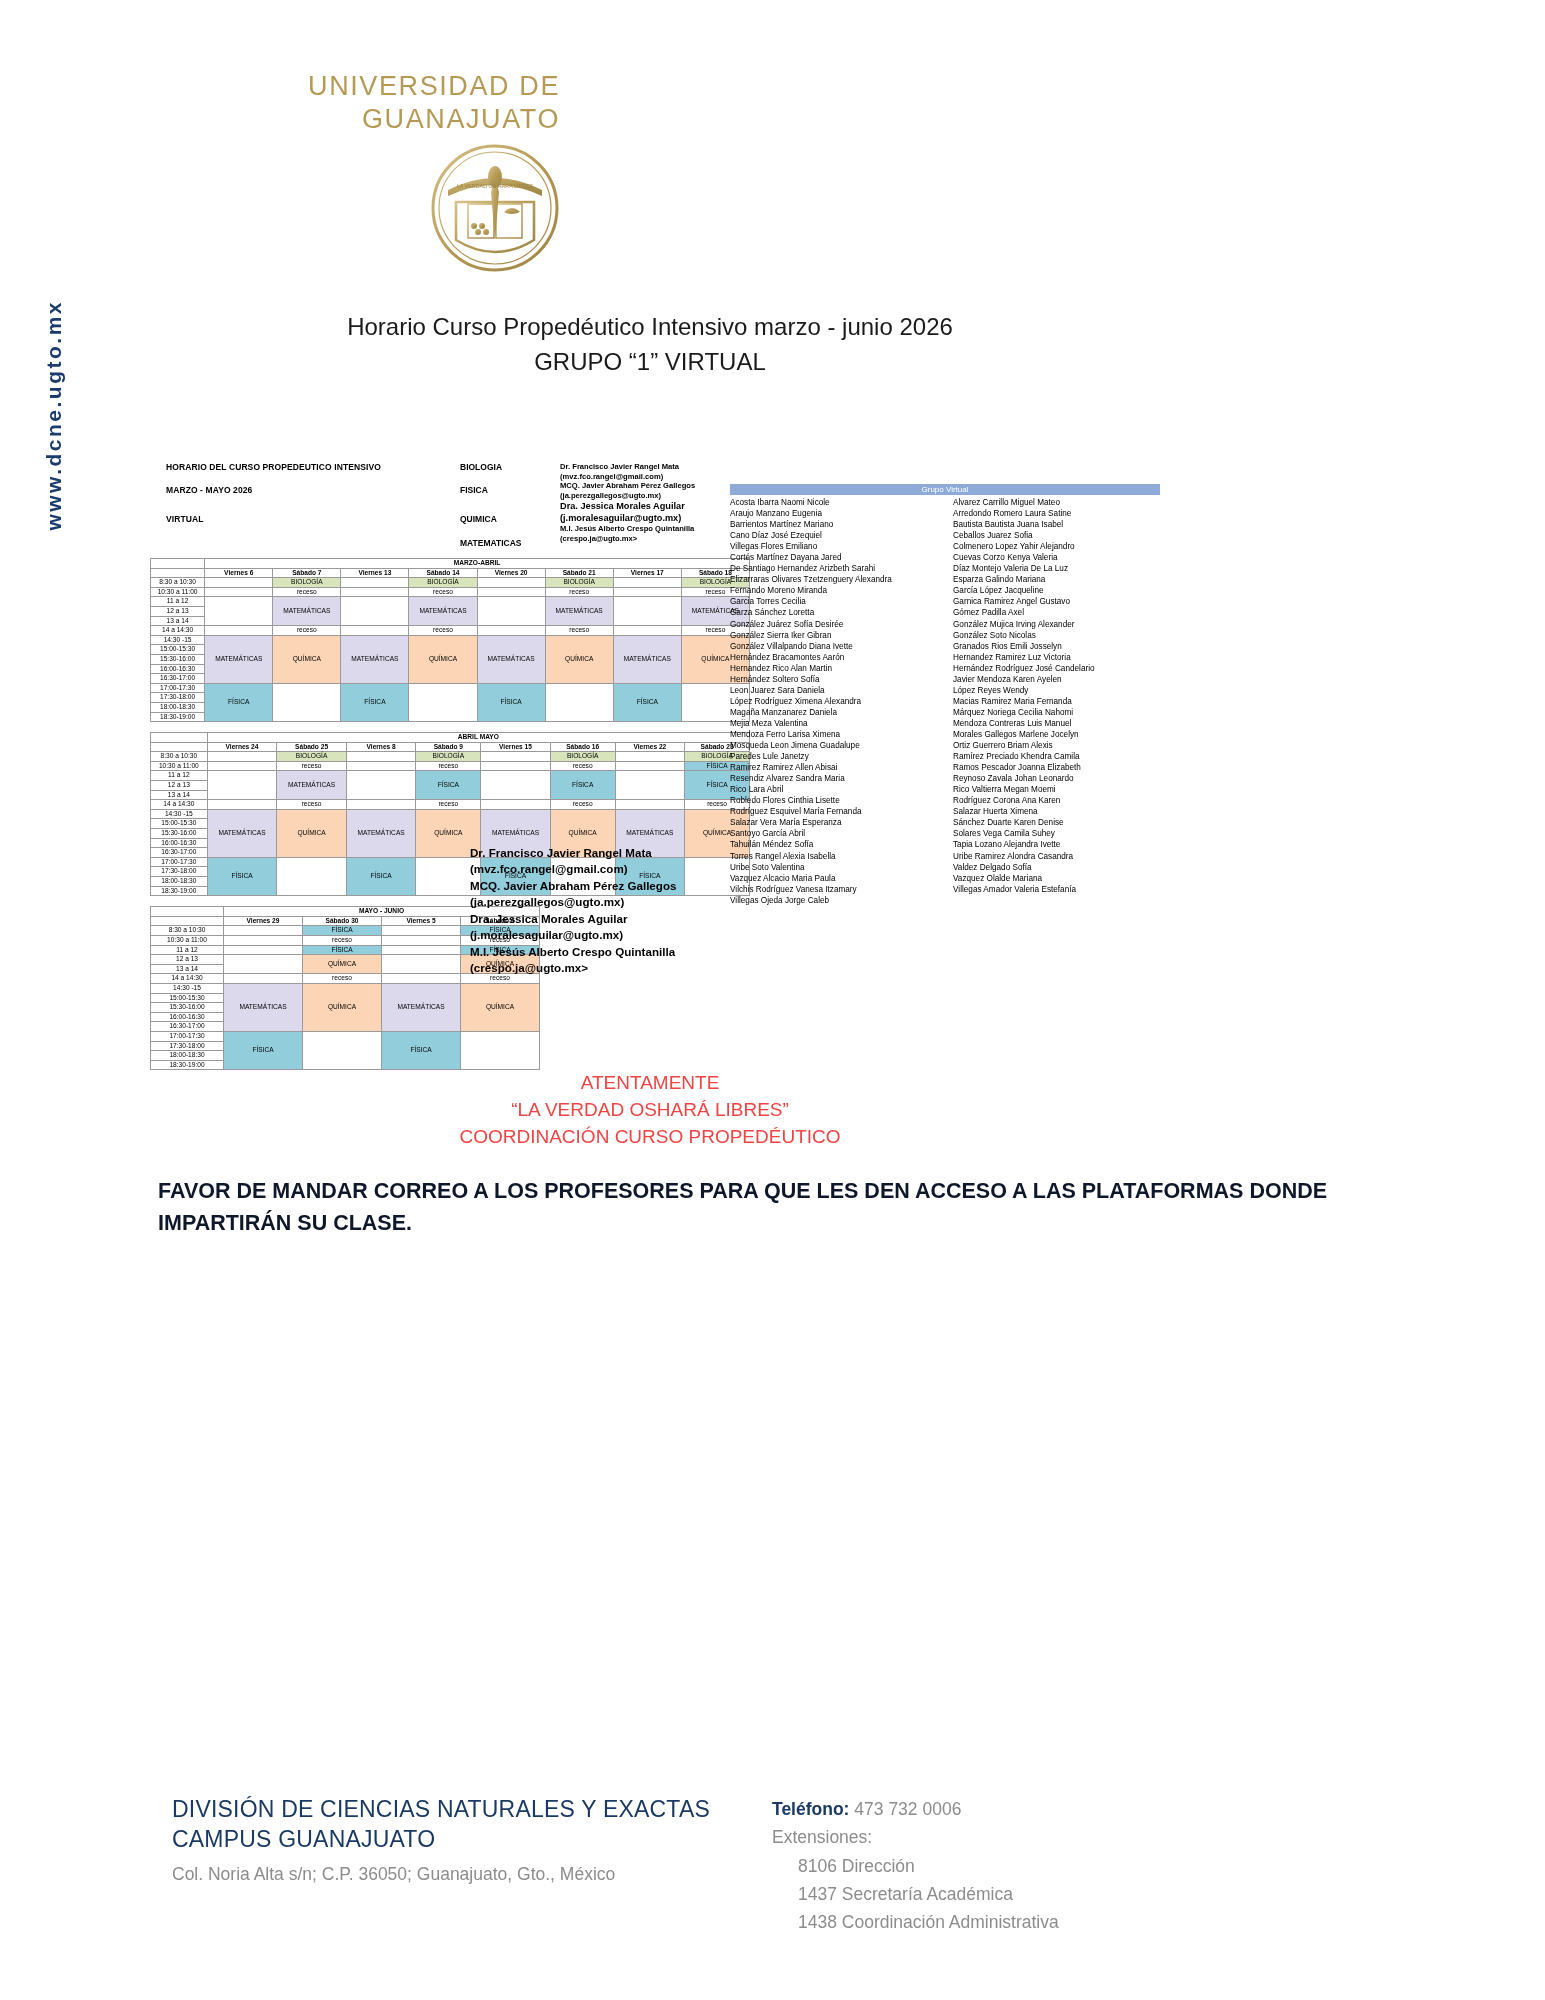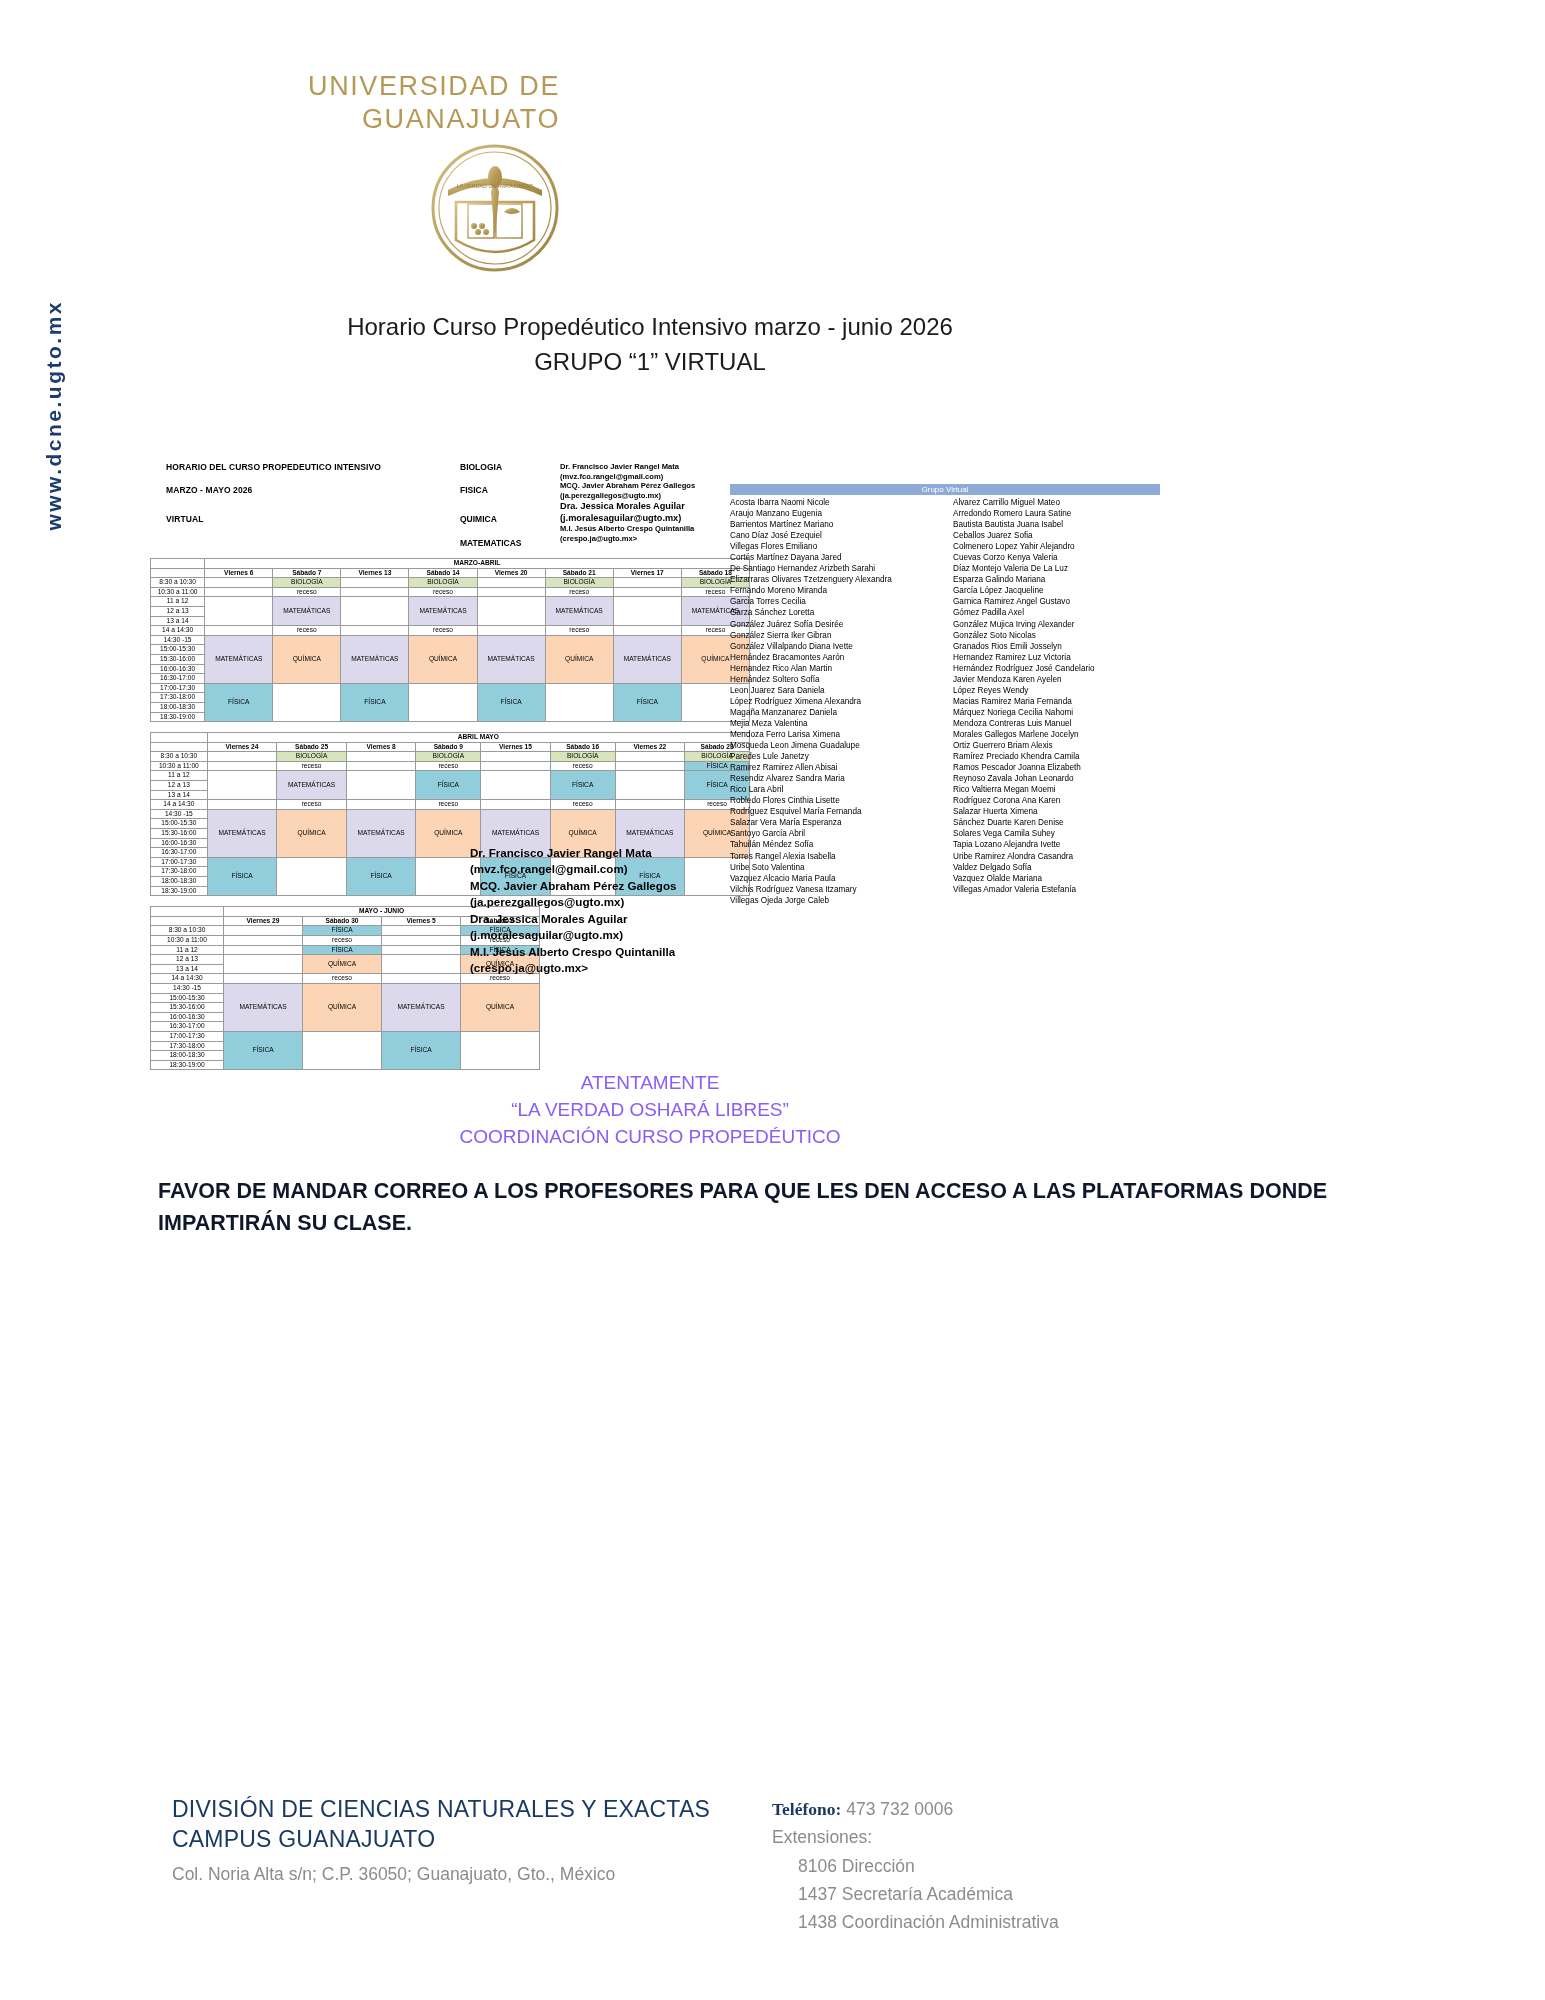--- a/index.html
+++ b/index.html
@@ -64,32 +64,32 @@
   .roster-head{
     background:#8eabd8;color:#fff;text-align:center;font-size:8px;font-weight:normal;
     height:11px;line-height:11px;
   }
   .roster-cols{display:flex;gap:16px;margin-top:2px;}
   .roster-col{width:50%;}
   .roster-col div{font-size:8.2px;line-height:11.05px;white-space:nowrap;}
   
   .closing{
     position:absolute;left:0;top:1070px;width:1300px;text-align:center;
-    font-size:19px;line-height:1.42;color:#8b5cf6;
+    font-size:19px;line-height:1.42;color:#ef4444;
   }
   .notice{
     position:absolute;left:158px;top:1175px;width:1180px;
     font-size:21.5px;font-weight:bold;color:#0f172a;line-height:1.5;
   }
   
   .footer-left{position:absolute;left:172px;top:1795px;}
   .f-title{font-size:23px;color:#1b3a63;line-height:1.3;letter-spacing:.2px;}
   .f-addr{font-size:17.5px;color:#8c8c8c;margin-top:9px;}
   .footer-right{position:absolute;left:772px;top:1795px;font-size:17.5px;color:#8c8c8c;line-height:1.62;}
-  .footer-right b{color:#1b3a63;font-family:Liberation Serif, serif;}
+  .footer-right b{color:#1b3a63;}
   .ext-ind{padding-left:26px;}
 </style>
 </head>
 <body>
 
 <div class="side-url">www.dcne.ugto.mx</div>
 
 <div class="logo-wrap">
   <div class="logo-text">UNIVERSIDAD DE</div>
   <div class="logo-text">GUANAJUATO</div>

